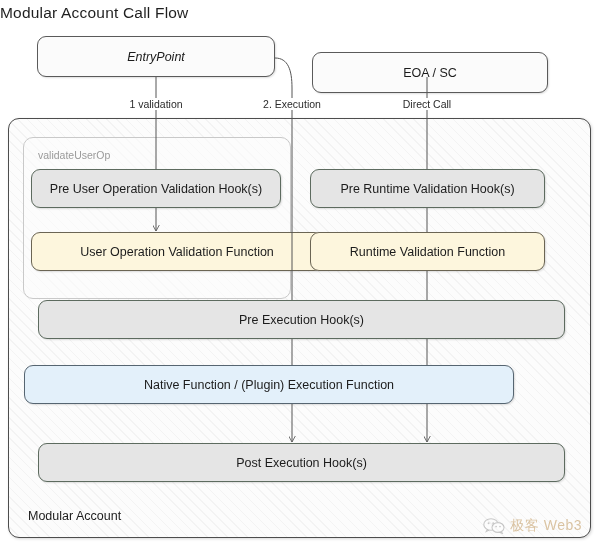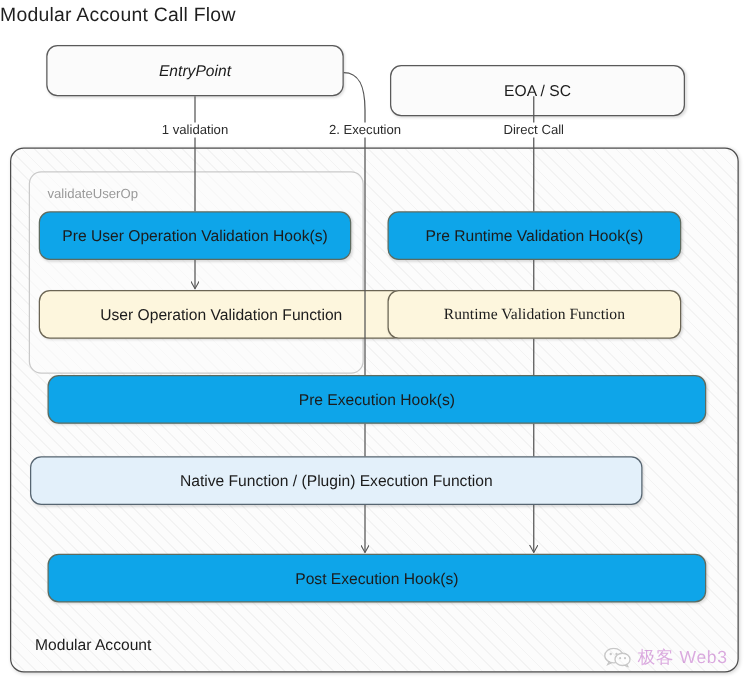--- a/index.html
+++ b/index.html
@@ -49,21 +49,21 @@
     display: flex;
     align-items: center;
     justify-content: center;
     font-size: 12.5px;
     color: #1c1c1c;
     text-align: center;
     box-shadow: 1px 1px 2px rgba(0,0,0,0.13);
     white-space: nowrap;
   }
   .node.plain  { background-color:#fbfbfb; }
-  .node.green  { background-color:#0ea5e9; border-color:#5d6b5f; }
+  .node.green  { background-color:#e5e5e5; border-color:#5d6b5f; }
   .node.yellow { background-color:#fdf6dd; border-color:#6b6554; }
   .node.blue   { background-color:#e3f0fa; border-color:#566571; }
 
   
   #modular-account {
     position: absolute;
     left: 8px;
     top: 118px;
     width: 583px;
     height: 420px;
@@ -124,21 +124,21 @@
     position: absolute;
     right: 18px;
     bottom: 12px;
     display: flex;
     align-items: center;
     gap: 5px;
     opacity: 0.36;
   }
   #watermark .wm-text {
     font-size: 14px;
-    color: #a21caf;
+    color: #a16207;
     letter-spacing: 0.5px;
   }
 </style>
 </head>
 <body>
 
 <div id="canvas">
 
   <div id="title">Modular Account Call Flow</div>
 
@@ -164,21 +164,21 @@
   </div>
 
   <div class="node yellow" style="left:31px; top:232px; width:292px; height:39px;">
     <span>User Operation Validation Function</span>
   </div>
 
   <div class="node green" style="left:310px; top:169px; width:235px; height:39px;">
     <span>Pre Runtime Validation Hook(s)</span>
   </div>
 
-  <div class="node yellow" style="left:310px; top:232px; width:235px; height:39px;font-family:Liberation Serif, serif;">
+  <div class="node yellow" style="left:310px; top:232px; width:235px; height:39px;">
     <span>Runtime Validation Function</span>
   </div>
 
   <div class="node green" style="left:38px; top:300px; width:527px; height:39px;">
     <span>Pre Execution Hook(s)</span>
   </div>
 
   <div class="node blue" style="left:24px; top:365px; width:490px; height:39px;">
     <span>Native Function  /  (Plugin) Execution Function</span>
   </div>

